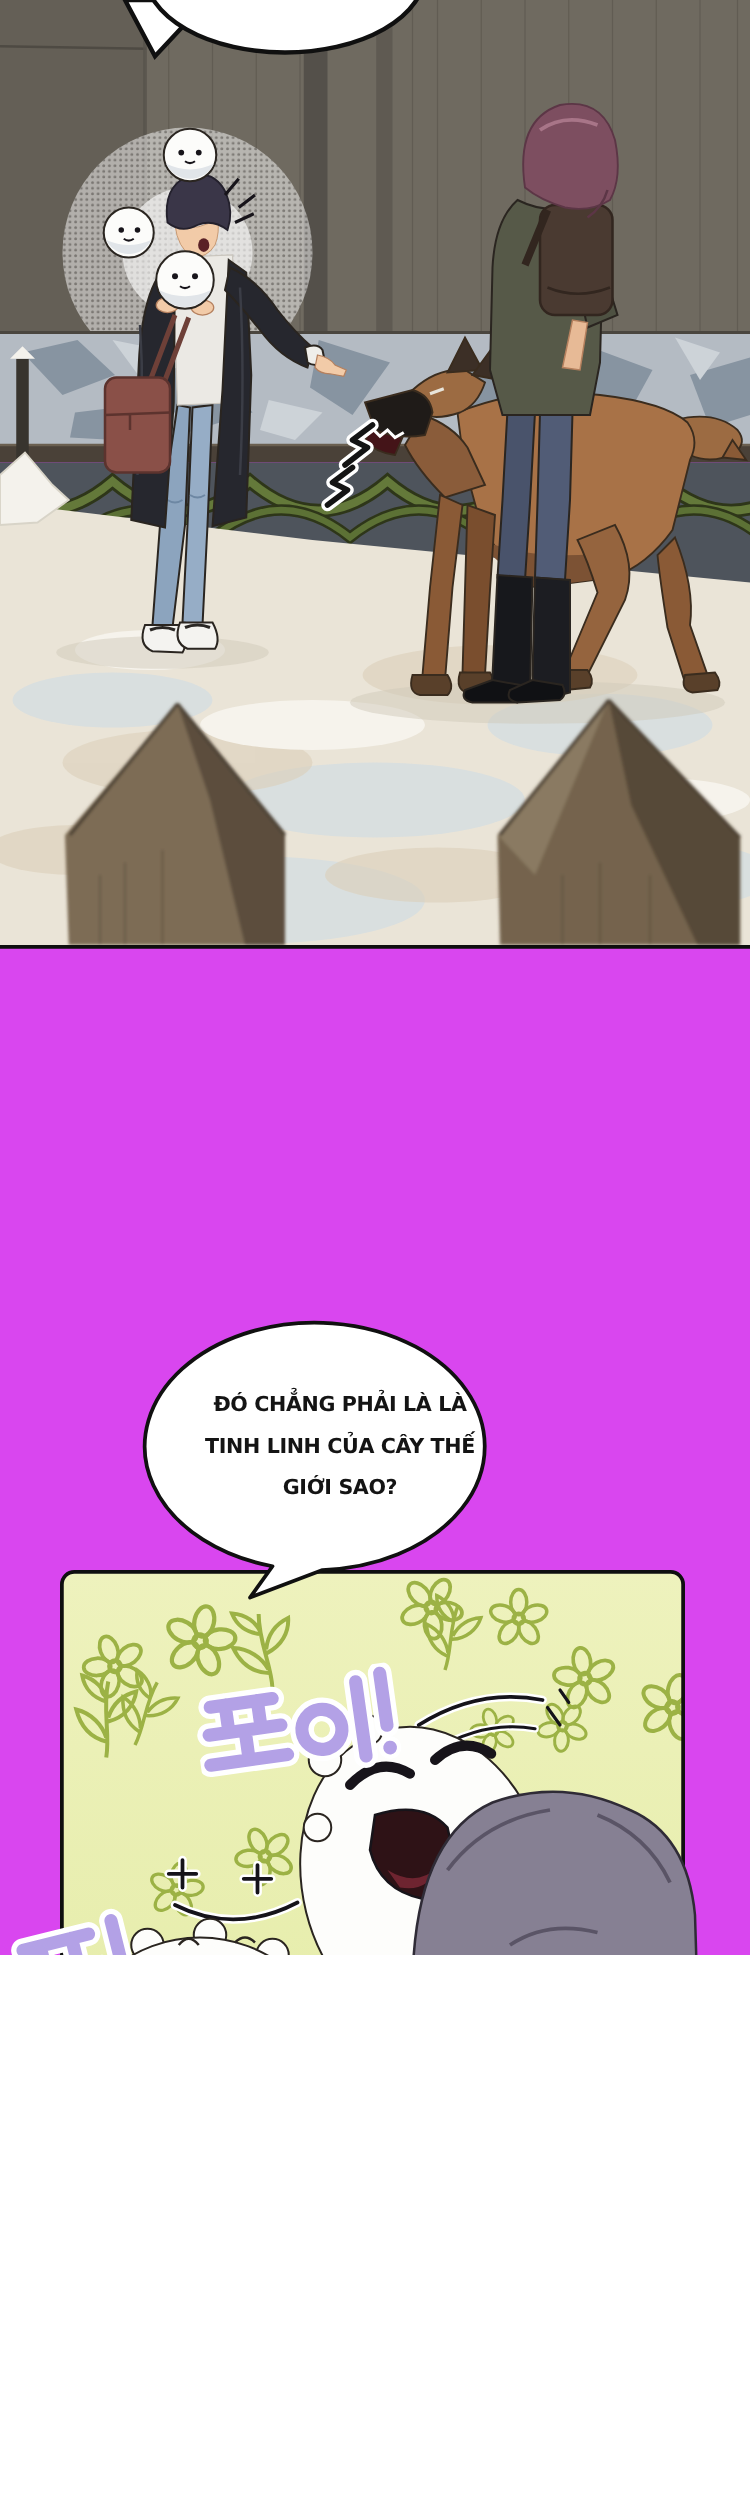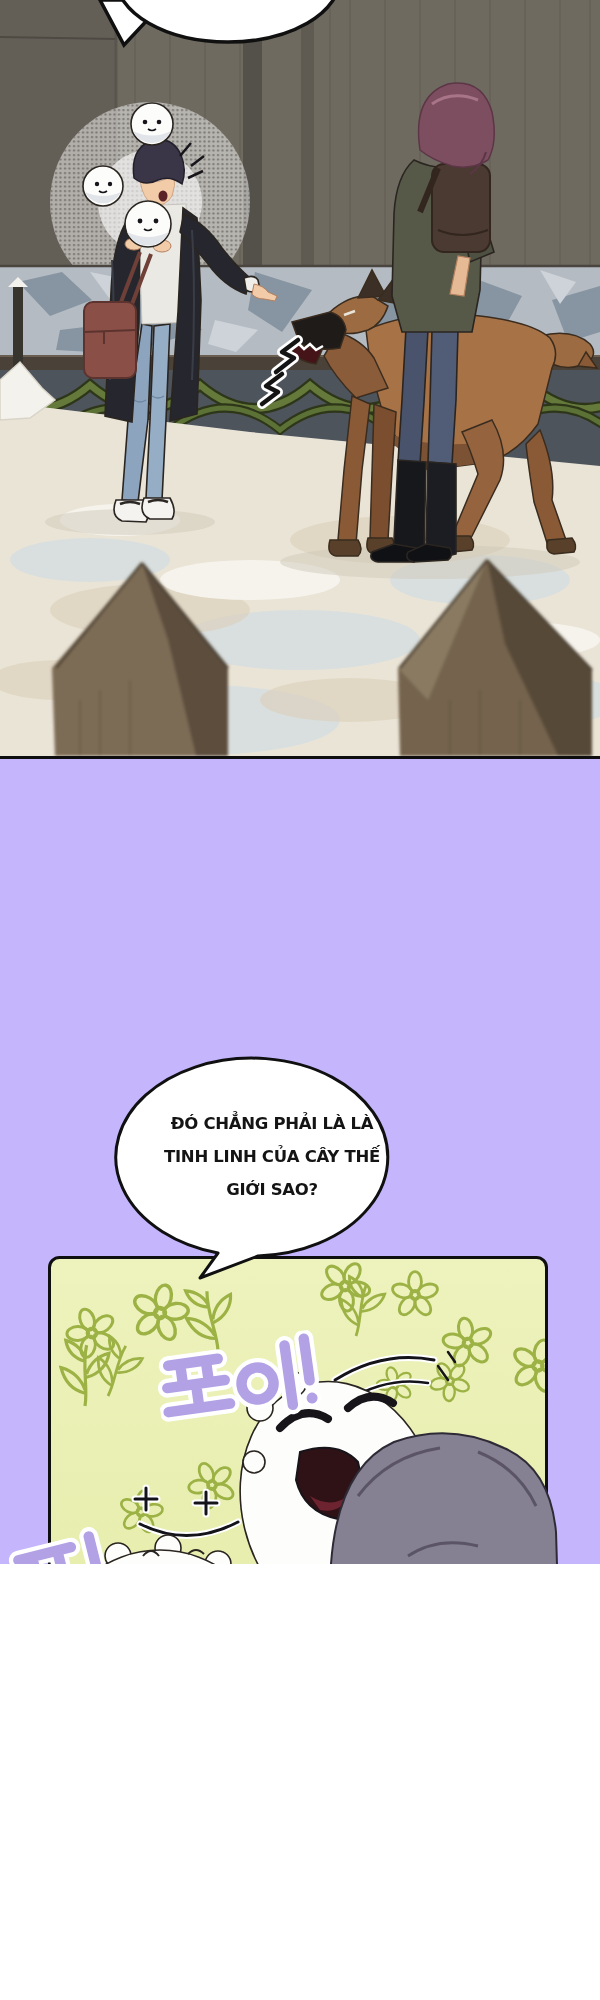--- a/index.html
+++ b/index.html
@@ -1,16 +1,16 @@
 <!DOCTYPE html>
 <html><head>
 <meta charset="utf-8">
 <style>
   html,body{margin:0;padding:0;background:#ffffff;}
-  .page{position:relative;width:600px;height:1564px;overflow:hidden;background:#c4b5fd;
+  .page{position:relative;width:600px;height:1564px;overflow:hidden;background:#d946ef;
         font-family:"DejaVu Sans","Liberation Sans",sans-serif;}
   .panel1{position:absolute;left:0;top:0;width:600px;height:756px;border-bottom:3px solid #0e0e0e;overflow:hidden;}
   .panel1 svg{display:block;}
   .bubble-svg{position:absolute;left:100px;top:1048px;z-index:30;overflow:visible;}
   .bubble-text{font-family:"DejaVu Sans","Liberation Sans",sans-serif;font-weight:700;font-size:16.5px;
                letter-spacing:-0.3px;fill:#141414;}
   .panel2-wrap{position:absolute;left:48px;top:1256px;width:552px;height:744px;z-index:10;}
   .panel2-wrap svg{display:block;overflow:visible;}
   .sfx{position:absolute;z-index:40;}
   .sfx-w{fill:none;stroke:#ffffff;stroke-width:19;stroke-linecap:round;stroke-linejoin:round;}

